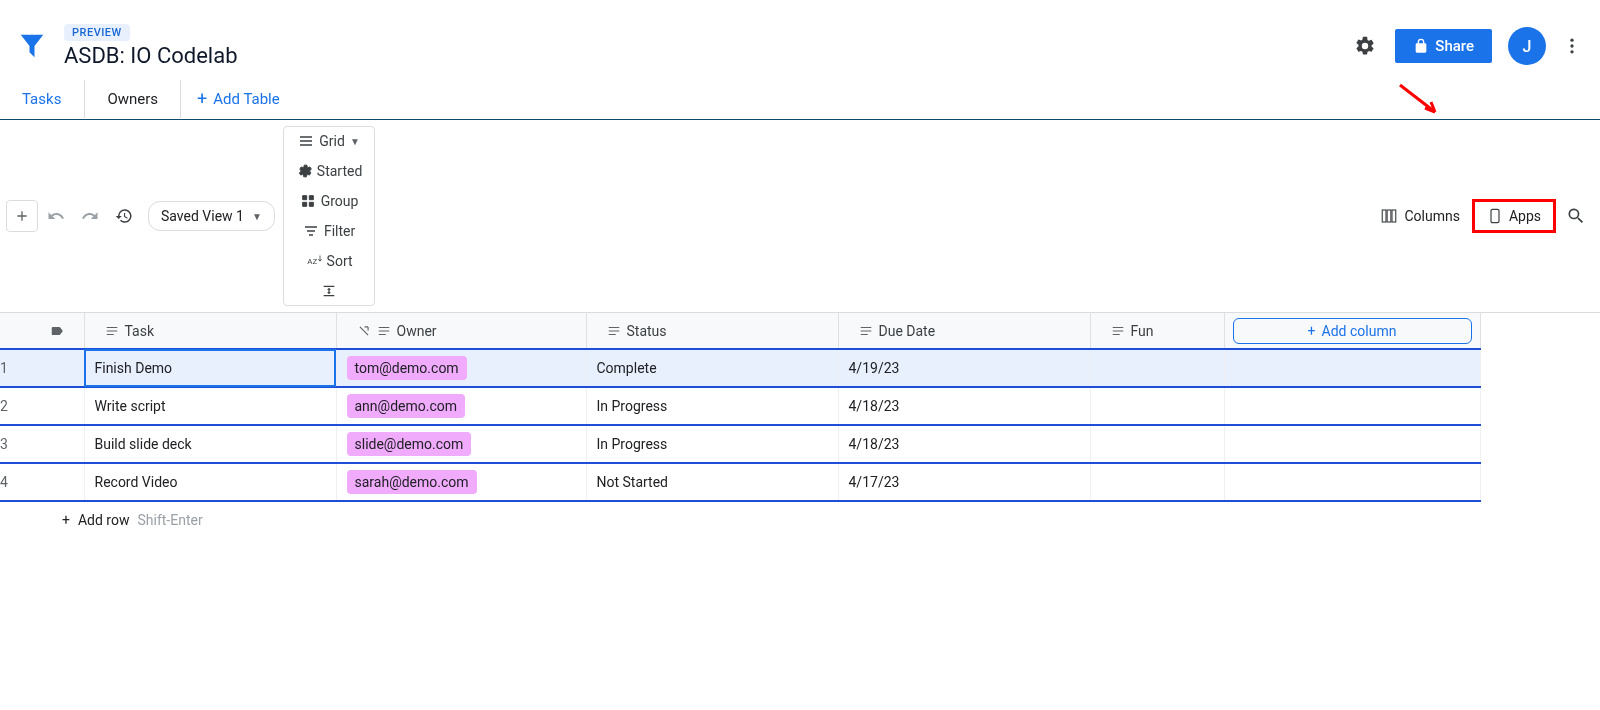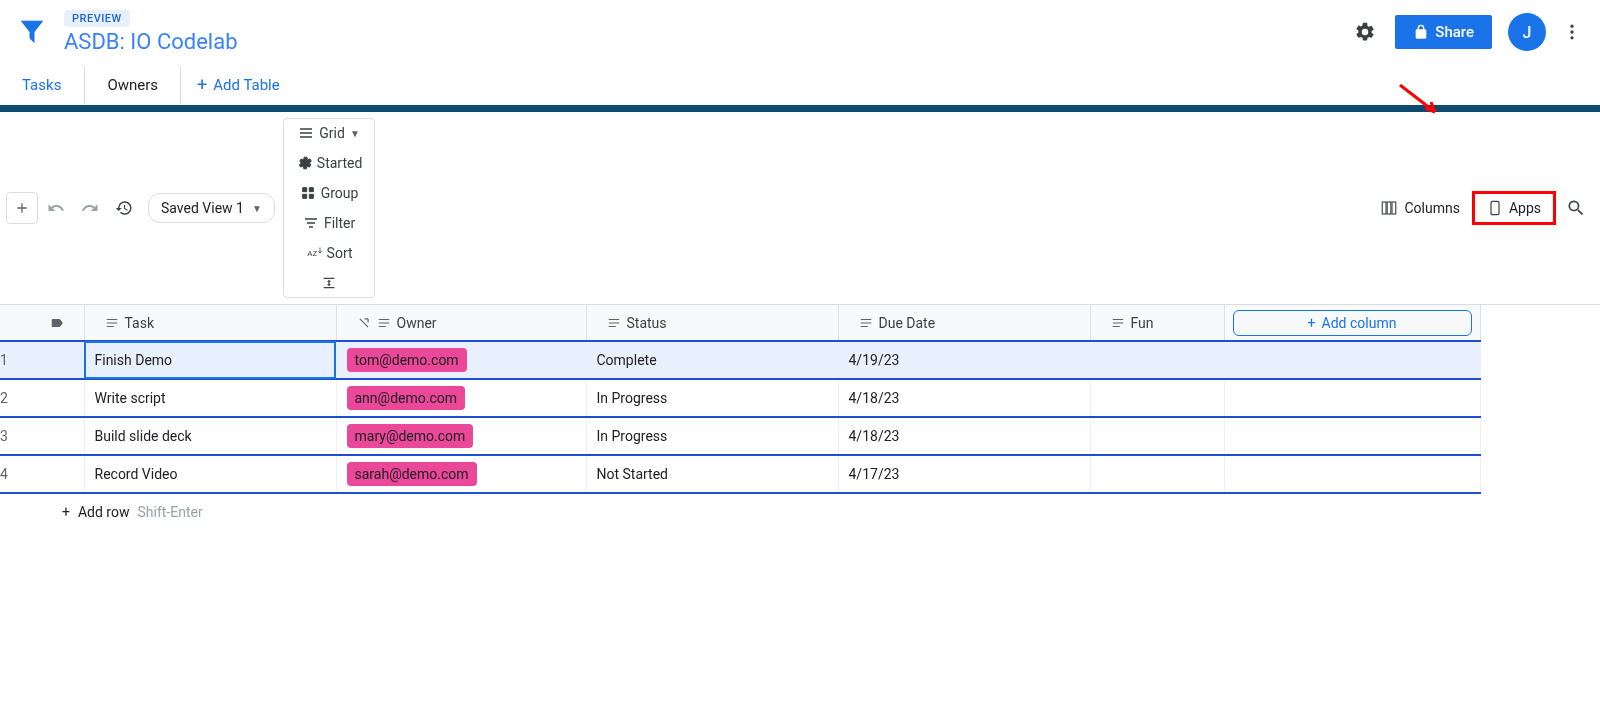--- a/index.html
+++ b/index.html
@@ -1,30 +1,30 @@
 <!DOCTYPE html>
 <html><head>
 <meta charset="utf-8">
 <style>
 * { box-sizing: border-box; margin: 0; padding: 0; }
 body { font-family: 'Google Sans', Roboto, Arial, sans-serif; font-size: 14px; color: #202124; background: #fff; width: 1600px; height: 710px; overflow: hidden; }
 
 
-.header { display: flex; align-items: center; padding: 8px 8px 8px 8px; }
+.header { display: flex; align-items: center; padding: 22px 8px 8px 8px; }
 .logo { width: 48px; height: 48px; display: flex; align-items: center; justify-content: center; margin-right: 8px; }
 .title-area { display: flex; flex-direction: column; gap: 2px; }
 .badge { display: inline-block; background: #e8f0fe; color: #1967d2; font-size: 11px; font-weight: 500; padding: 2px 8px; border-radius: 4px; width: fit-content; letter-spacing: 0.5px; }
-.title { font-size: 22px; font-weight: 400; color: #3b82f6; }
+.title { font-size: 22px; font-weight: 400; color: #0f172a; }
 .header-spacer { flex: 1; }
 .hdr-btn { width: 40px; height: 40px; display: flex; align-items: center; justify-content: center; cursor: pointer; border-radius: 50%; }
 .share-btn { display: flex; align-items: center; gap: 6px; background: #1a73e8; color: #fff; padding: 8px 18px; border-radius: 2px; font-size: 15px; font-weight: 500; cursor: pointer; margin: 0 10px; }
 .avatar { width: 38px; height: 38px; border-radius: 50%; background: #1a73e8; color: #fff; display: flex; align-items: center; justify-content: center; font-size: 16px; font-weight: 500; cursor: pointer; margin: 0 6px; }
 
 
-.tabs-row { display: flex; align-items: center; border-bottom: 7px solid #0c4a6e; }
+.tabs-row { display: flex; align-items: center; border-bottom: 1px solid #0c4a6e; }
 .tab { padding: 10px 22px; font-size: 15px; cursor: pointer; border-right: 1px solid transparent; }
 .tab.active { color: #1a73e8; }
 .tab.inactive { border-left: 1px solid #dadce0; border-right: 1px solid #dadce0; background: #fff; }
 .add-table { display: flex; align-items: center; gap: 6px; color: #1a73e8; padding: 10px 16px; font-size: 15px; cursor: pointer; }
 .plus { font-size: 18px; font-weight: 400; }
 
 
 .toolbar { display: flex; align-items: center; padding: 6px 6px; border-bottom: 1px solid #dadce0; gap: 2px; }
 .tb-icon-btn { width: 32px; height: 32px; display: flex; align-items: center; justify-content: center; cursor: pointer; border-radius: 4px; color: #5f6368; }
 .tb-icon-btn.add { border: 1px solid #dadce0; }
@@ -49,21 +49,21 @@
 .col-task { width: 252px; padding-left: 10px; }
 .col-owner { width: 250px; padding-left: 10px; }
 .col-status { width: 252px; padding-left: 10px; }
 .col-due { width: 252px; padding-left: 10px; margin-left: 16px; }
 .col-fun { width: 134px; padding-left: 10px; }
 .col-add { width: 256px; }
 .th-inner { display: flex; align-items: center; gap: 6px; padding-left: 10px; }
 .th-num-inner { display: flex; align-items: center; justify-content: flex-end; gap: 6px; padding-right: 8px; }
 .row-sel td { background: #e8f0fe; }
 .cell-sel { outline: 2px solid #1a73e8; outline-offset: -2px; }
-.owner-chip { background: #ec4899; padding: 4px 8px; border-radius: 4px; display: inline-block; }
+.owner-chip { background: #f0abfc; padding: 4px 8px; border-radius: 4px; display: inline-block; }
 .add-col-btn { display: flex; align-items: center; justify-content: center; gap: 6px; color: #1a73e8; border: 1px solid #1a73e8; border-radius: 6px; padding: 4px 12px; margin: 4px 8px; cursor: pointer; font-size: 14px; }
 .add-row { display: flex; align-items: center; gap: 8px; padding: 10px 0 10px 62px; font-size: 14px; cursor: pointer; }
 .add-row .hint { color: #9aa0a6; }
 
 svg { display: block; }
 .chev { font-size: 10px; color: #5f6368; }
 </style>
 </head>
 <body>
 
@@ -278,21 +278,21 @@
       <td class="col-task">Write script</td>
       <td class="col-owner"><span class="owner-chip">ann@demo.com</span></td>
       <td class="col-status">In Progress</td>
       <td class="col-due">4/18/23</td>
       <td class="col-fun"></td>
       <td class="col-add"></td>
     </tr>
     <tr>
       <td class="col-num">3</td>
       <td class="col-task">Build slide deck</td>
-      <td class="col-owner"><span class="owner-chip">mary@demo.com</span></td>
+      <td class="col-owner"><span class="owner-chip">slide@demo.com</span></td>
       <td class="col-status">In Progress</td>
       <td class="col-due">4/18/23</td>
       <td class="col-fun"></td>
       <td class="col-add"></td>
     </tr>
     <tr>
       <td class="col-num">4</td>
       <td class="col-task">Record Video</td>
       <td class="col-owner"><span class="owner-chip">sarah@demo.com</span></td>
       <td class="col-status">Not Started</td>

